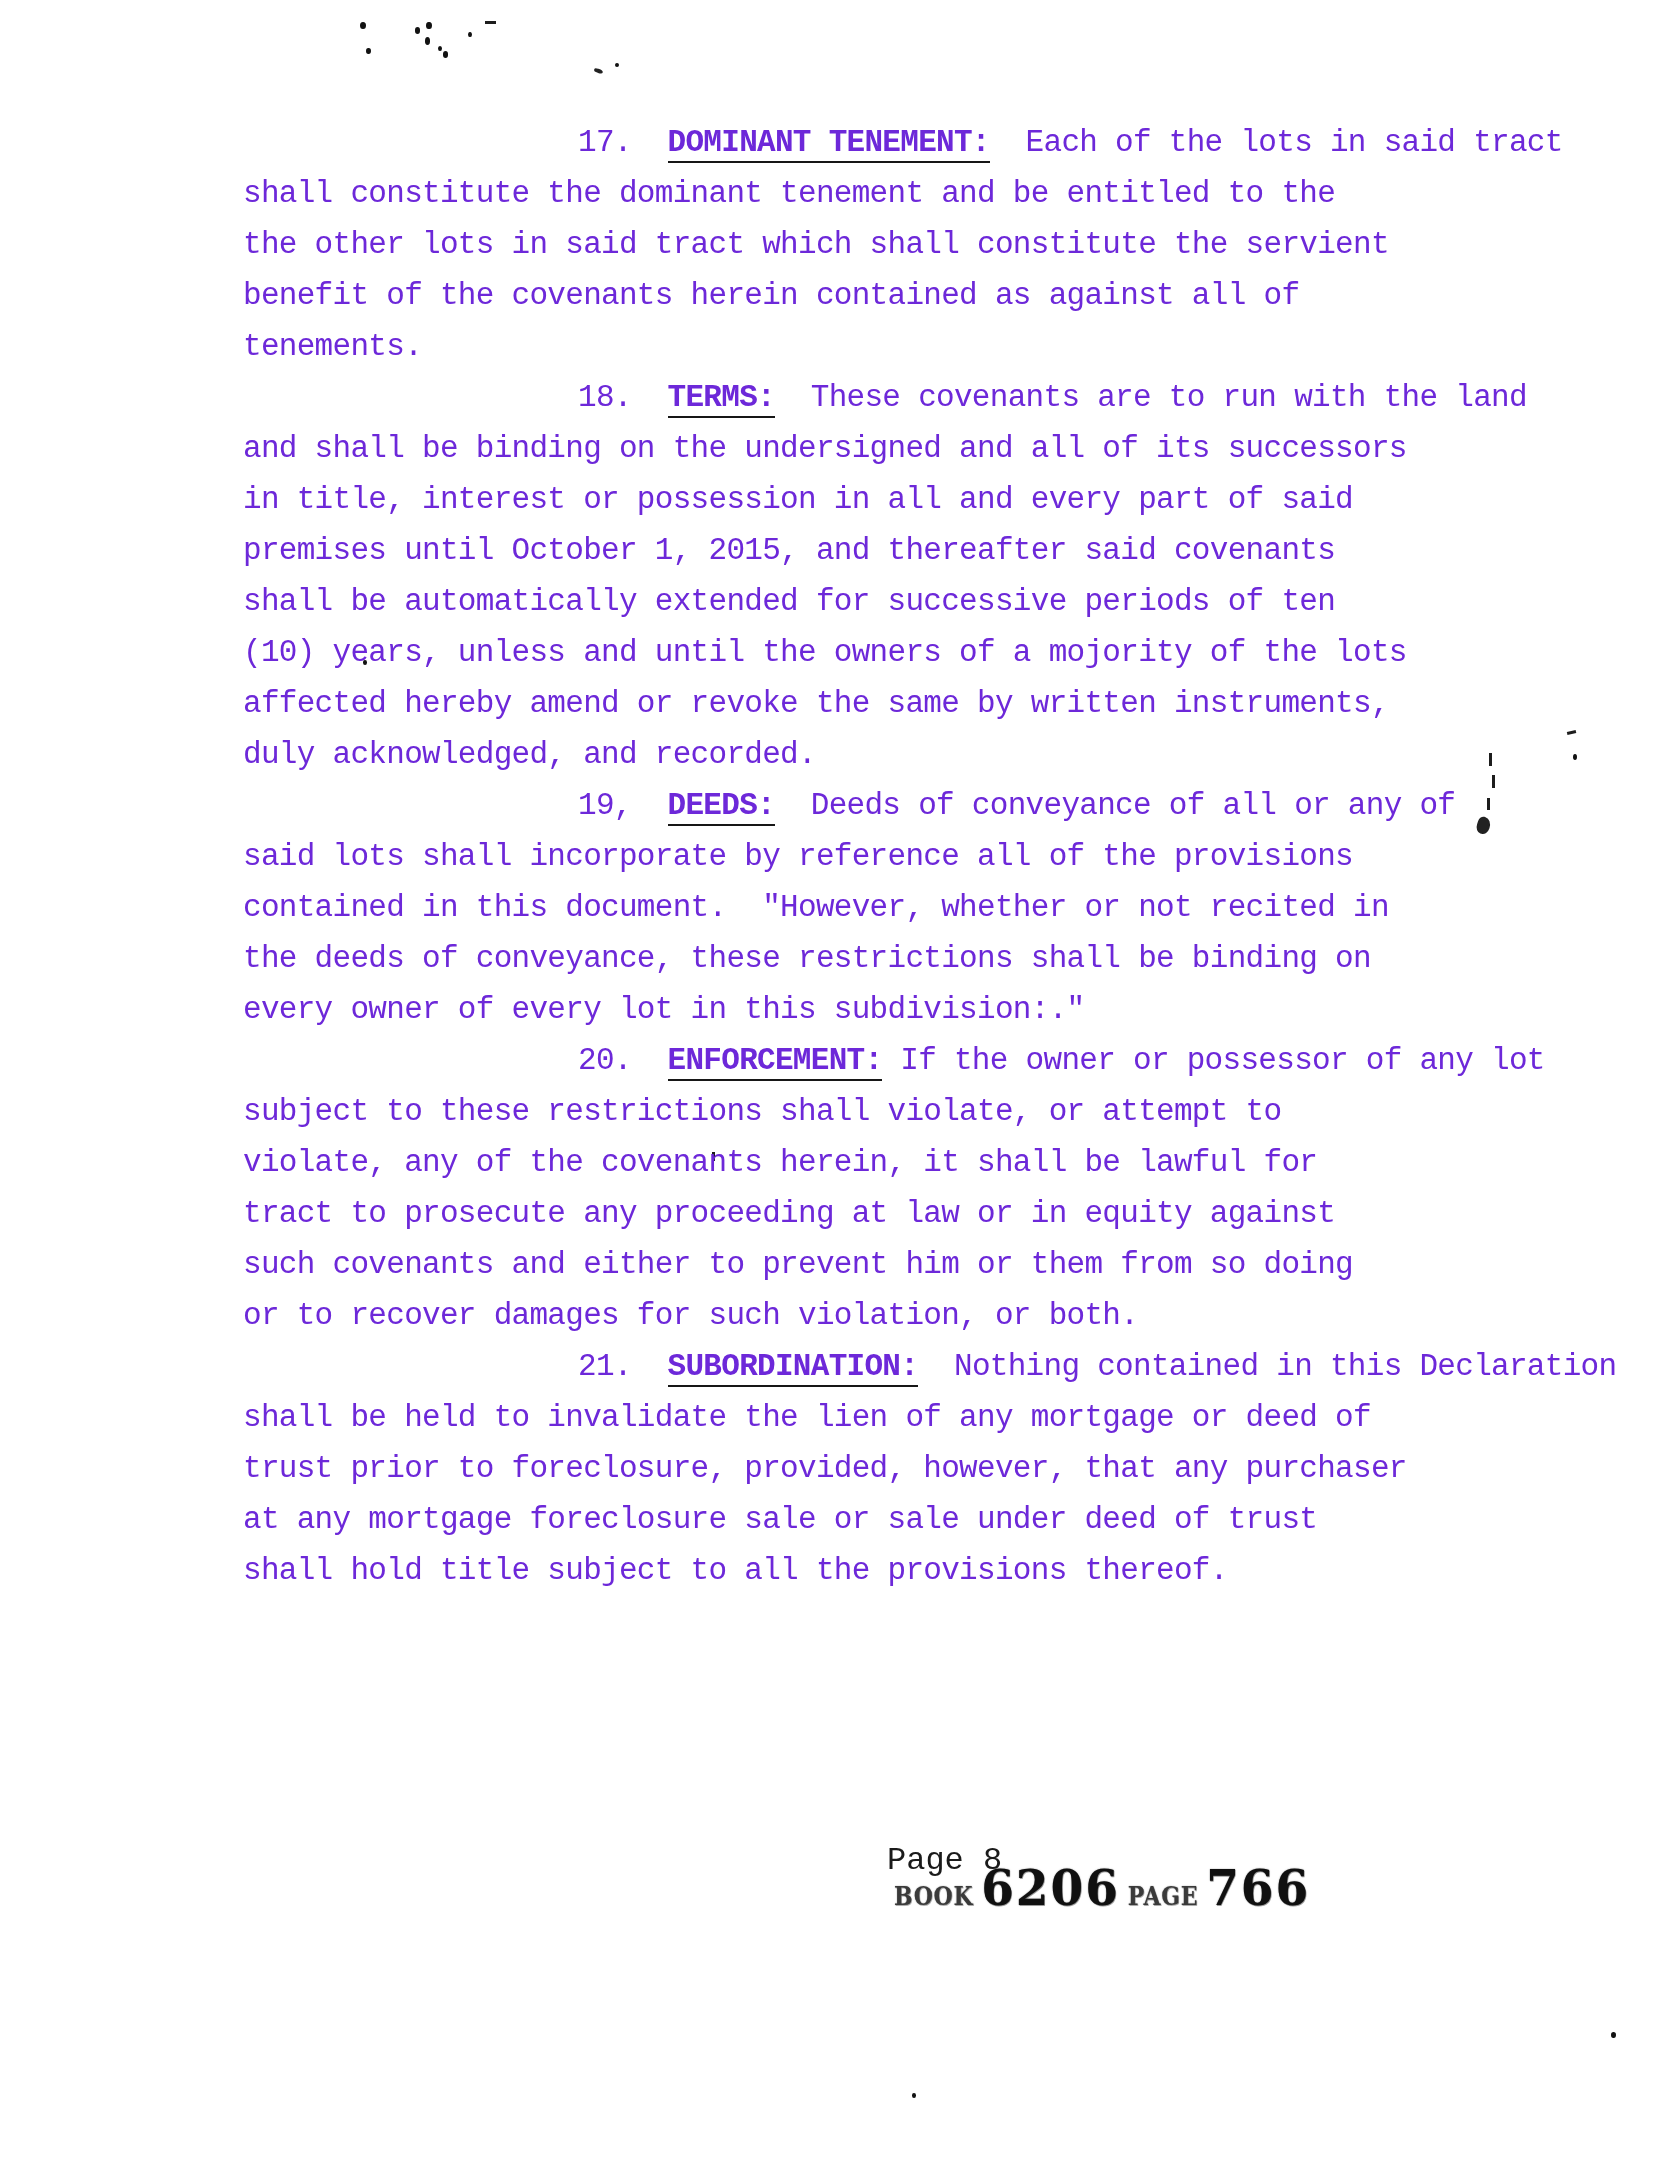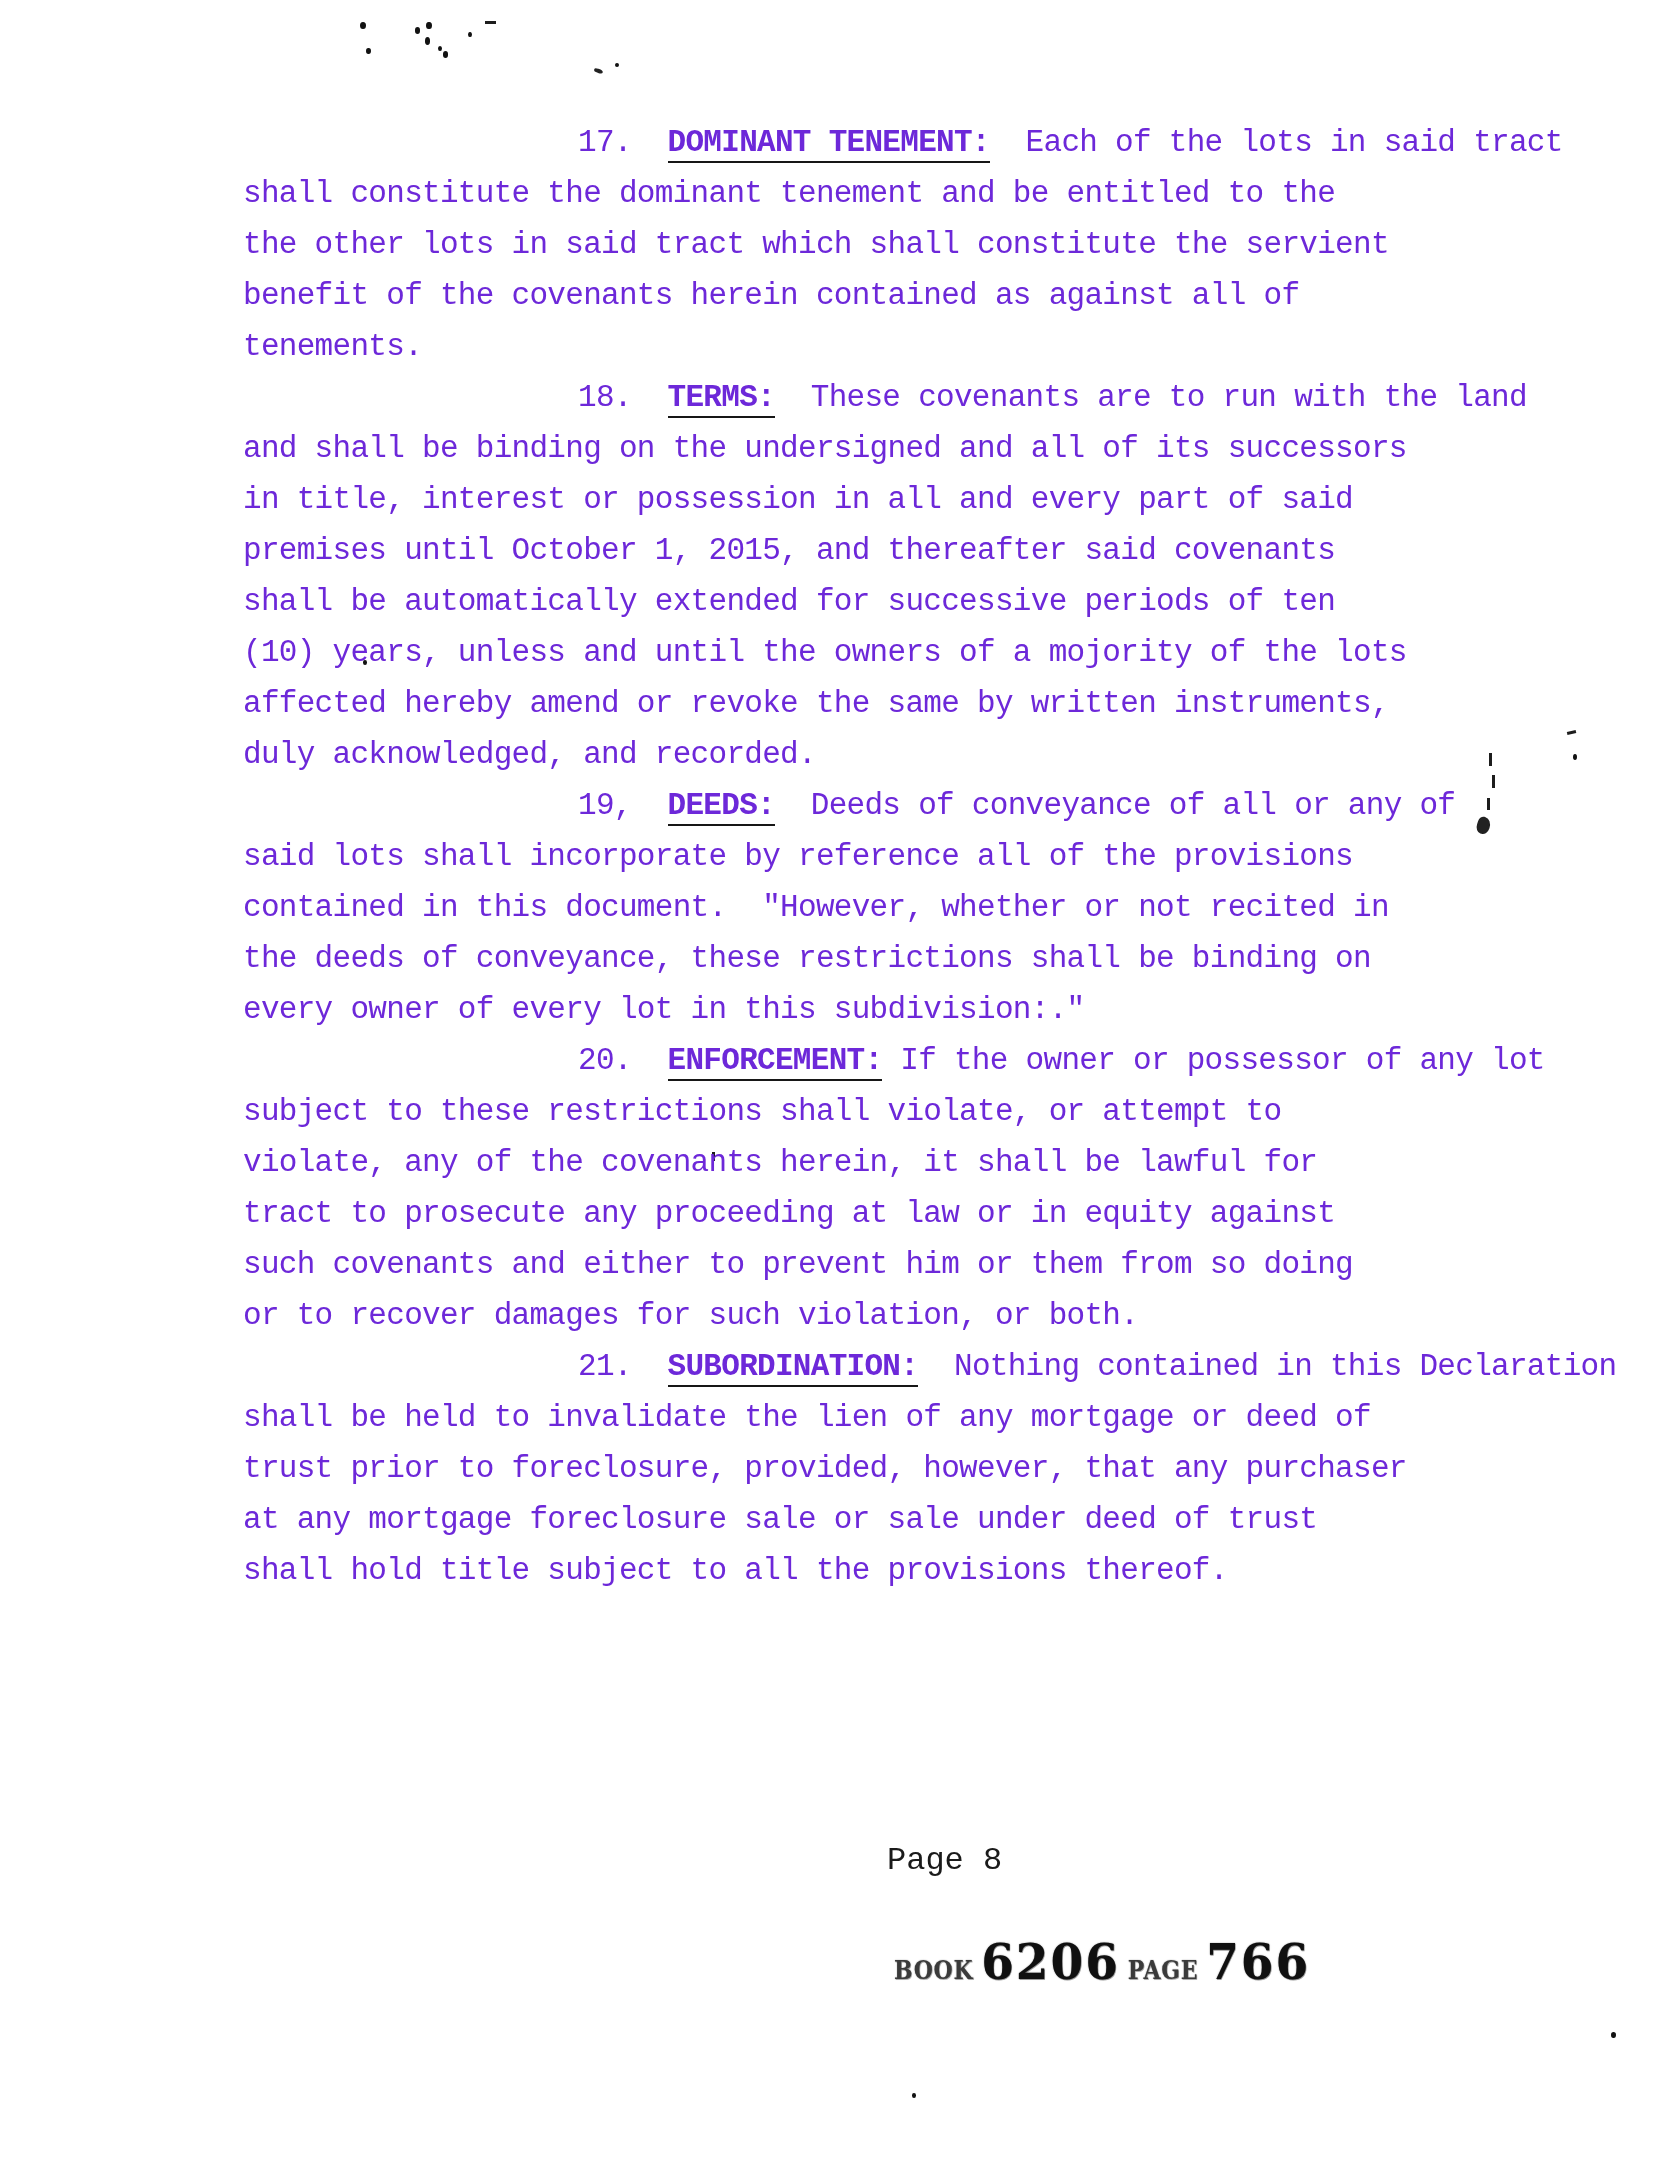--- a/index.html
+++ b/index.html
@@ -31,21 +31,21 @@
   }
   .footer-page{
     position:absolute;
     left:887px;top:1842px;
     font-size:32px;
     letter-spacing:0px;
     color:#1a1a1a;
   }
   .stamp{
     position:absolute;
-    left:894px;top:1934px;
+    left:894px;top:1860px;
     display:flex;
     align-items:baseline;
     gap:7.9px;
     font-family:"DejaVu Serif","Liberation Serif",serif;
     font-weight:bold;
     color:#101010;
     text-shadow:0 0 1.3px rgba(10,10,10,.55), 0.7px 0.7px 0 rgba(10,10,10,.35);
   }
   .stamp-word{
     font-size:22px;

